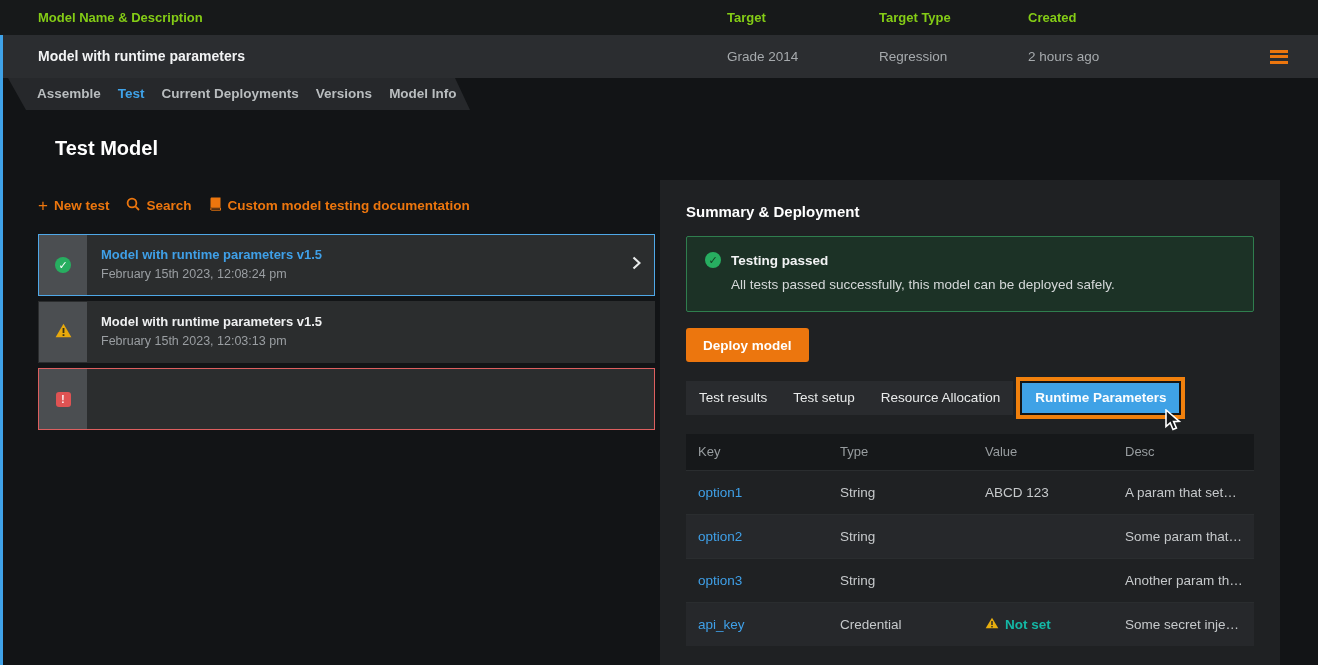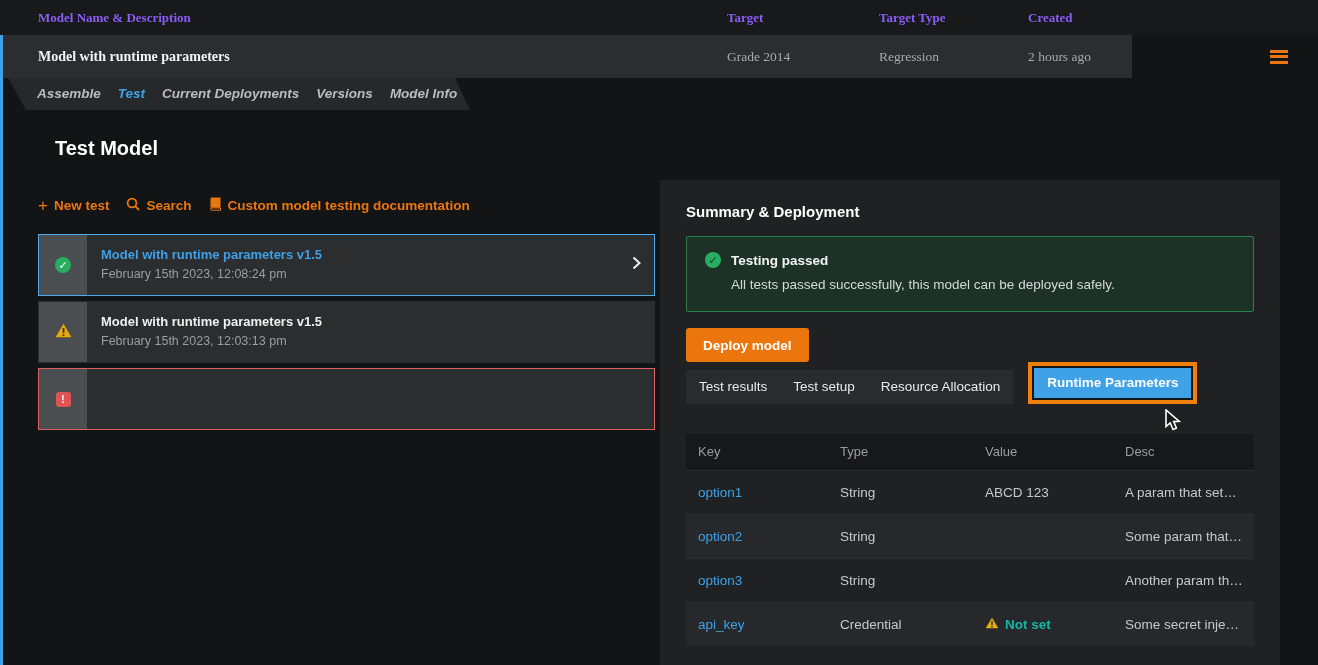--- a/index.html
+++ b/index.html
@@ -7,38 +7,38 @@
   body {
     font-family: "Liberation Sans", "DejaVu Sans", sans-serif;
     background: #121416;
     color: #E8EAEA;
     overflow: hidden;
   }
   #screen { position: relative; width: 1318px; height: 665px; }
 
   
   .header-top { position: absolute; left: 0; top: 0; width: 1318px; height: 35px; background: #17191A; }
-  .header-top .col { position: absolute; top: 0; line-height: 35px; font-size: 13px; font-weight: bold; color: #8b5cf6; white-space: nowrap; font-family: Liberation Serif, serif; }
-  .header-model { position: absolute; left: 0; top: 35px; width: 1132px; height: 43px; background: #2B2D30; font-family: Liberation Serif, serif; }
+  .header-top .col { position: absolute; top: 0; line-height: 35px; font-size: 13px; font-weight: bold; color: #84cc16; white-space: nowrap; }
+  .header-model { position: absolute; left: 0; top: 35px; width: 1318px; height: 43px; background: #2B2D30; }
   .header-model .col { position: absolute; top: 0; line-height: 43px; white-space: nowrap; }
   .c-name { left: 38px; }
   .c-target { left: 727px; }
   .c-ttype { left: 879px; }
   .c-created { left: 1028px; }
   .model-name { font-size: 14px; font-weight: bold; color: #F2F3F4; }
   .model-val { font-size: 13.5px; color: #A6AAAD; }
   .accent-bar { position: absolute; left: 0; top: 35px; width: 3px; height: 630px; background: #3FA2E8; z-index: 6; }
 
   .hamburger { position: absolute; left: 1270px; top: 50%; transform: translateY(-50%); width: 18px; height: 14px; display: flex; flex-direction: column; justify-content: space-between; cursor: pointer; }
   .hamburger span { display: block; height: 3px; width: 18px; background: #EC760E; }
 
   
   .nav-strip { position: absolute; left: 8px; top: 78px; width: 462px; height: 32px; background: #26282B;
     clip-path: polygon(0 0, calc(100% - 15px) 0, 100% 100%, 18px 100%); }
-  .nav-strip .tabs { display: flex; gap: 17px; padding-left: 29px; font-style: italic; }
+  .nav-strip .tabs { display: flex; gap: 17px; padding-left: 29px; }
   .nav-tab { line-height: 32px; font-size: 13.5px; font-weight: bold; color: #B9BDBF; cursor: pointer; white-space: nowrap; }
   .nav-tab.active { color: #3FA2E8; }
 
   
   .page-title { position: absolute; left: 38px; top: 137px; font-size: 20px; font-weight: bold; color: #FFFFFF; margin-left: 17px; }
   .actions { position: absolute; left: 38px; top: 197px; display: flex; gap: 17px; align-items: center; }
   .action-link { display: flex; align-items: center; gap: 6px; color: #EC760E; font-size: 13.5px; font-weight: bold; cursor: pointer; white-space: nowrap; }
   .plus-glyph { font-size: 17px; font-weight: normal; line-height: 13px; }
 
   
@@ -60,21 +60,21 @@
   
   .panel { position: absolute; left: 660px; top: 180px; width: 620px; height: 485px; background: #1F2123; }
   .panel-title { position: absolute; left: 26px; top: 23px; font-size: 15px; font-weight: bold; color: #FFFFFF; }
   .banner { position: absolute; left: 26px; top: 56px; width: 568px; height: 76px; background: #1C3226; border: 1px solid #2F7E4E; border-radius: 2px; }
   .banner .icon-check { position: absolute; left: 18px; top: 15px; }
   .banner-title { position: absolute; left: 44px; top: 16px; font-size: 13.5px; font-weight: bold; color: #F2F3F4; }
   .banner-msg { position: absolute; left: 44px; top: 40px; font-size: 13.5px; color: #D5D8D9; white-space: nowrap; }
 
   .deploy-btn { position: absolute; left: 26px; top: 148px; height: 34px; padding: 0 17px; background: #EC760E; border: none; border-radius: 3px; color: #FFFFFF; font-family: inherit; font-size: 13.5px; font-weight: bold; cursor: pointer; }
 
-  .subtab-bar { position: absolute; left: 26px; top: 190px; display: flex; align-items: flex-end; height: 34px; gap: 12px; }
+  .subtab-bar { position: absolute; left: 26px; top: 201px; display: flex; align-items: center; height: 34px; }
   .subtab-group { display: flex; height: 34px; background: #292B2E; }
   .subtab { line-height: 34px; padding: 0 13px; font-size: 13.5px; color: #E8EAEA; cursor: pointer; white-space: nowrap; }
   .subtab-highlight { margin-left: 3px; border: 4px solid #F0800D; flex-shrink: 0; }
   .subtab.active { display: block; background: #3FA2E6; border: 2px solid #141617; line-height: 30px; height: 34px; padding: 0 13px; color: #FBFDFE; font-weight: bold; }
 
   
   .param-table { position: absolute; left: 26px; top: 254px; width: 568px; border-collapse: collapse; table-layout: fixed; }
   .param-table col.w1 { width: 142px; } .param-table col.w2 { width: 145px; }
   .param-table col.w3 { width: 140px; } .param-table col.w4 { width: 141px; }
   .param-table th { height: 36px; background: #16181A; text-align: left; padding: 0 8px 0 12px; font-size: 13px; font-weight: normal; color: #989DA0; }

